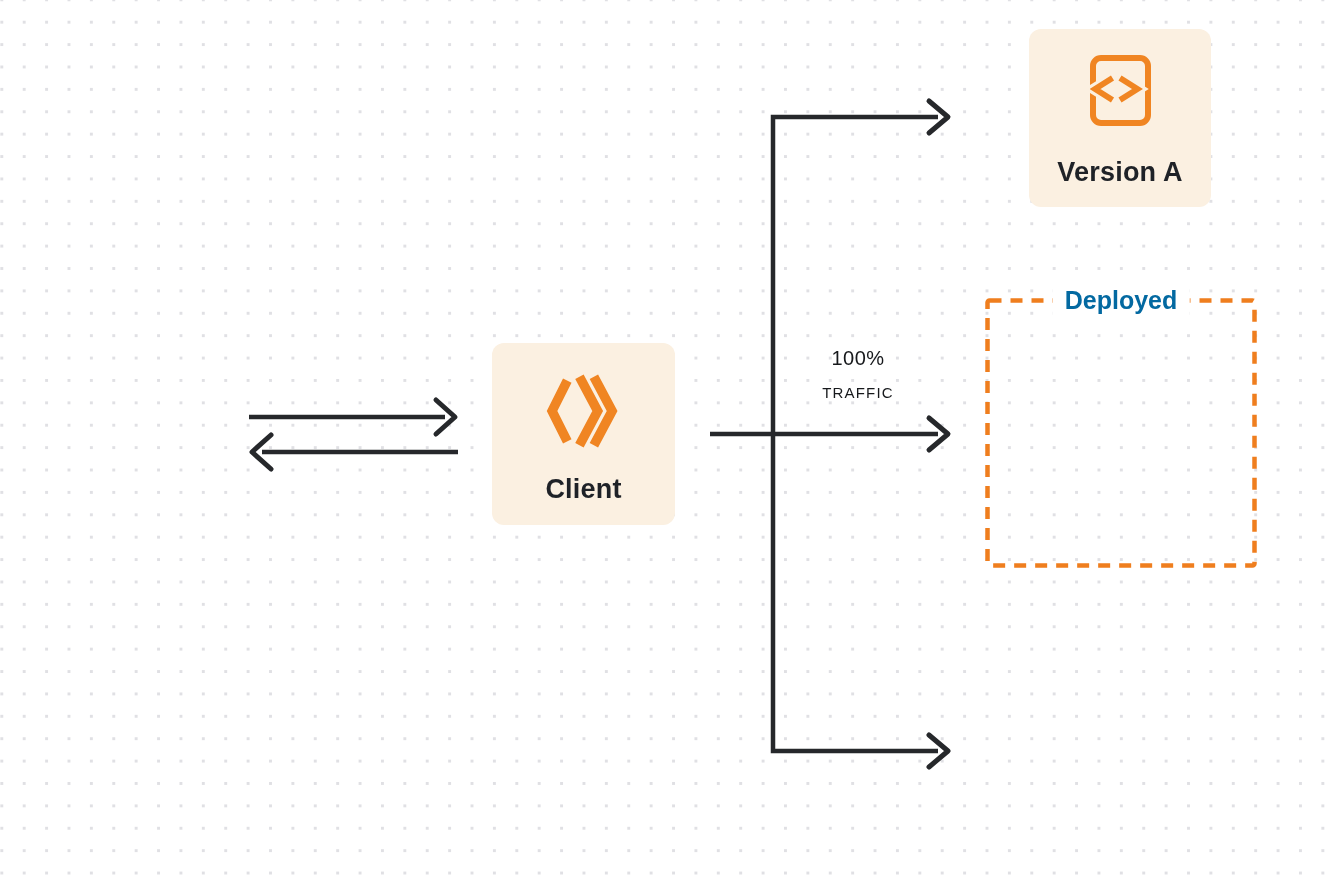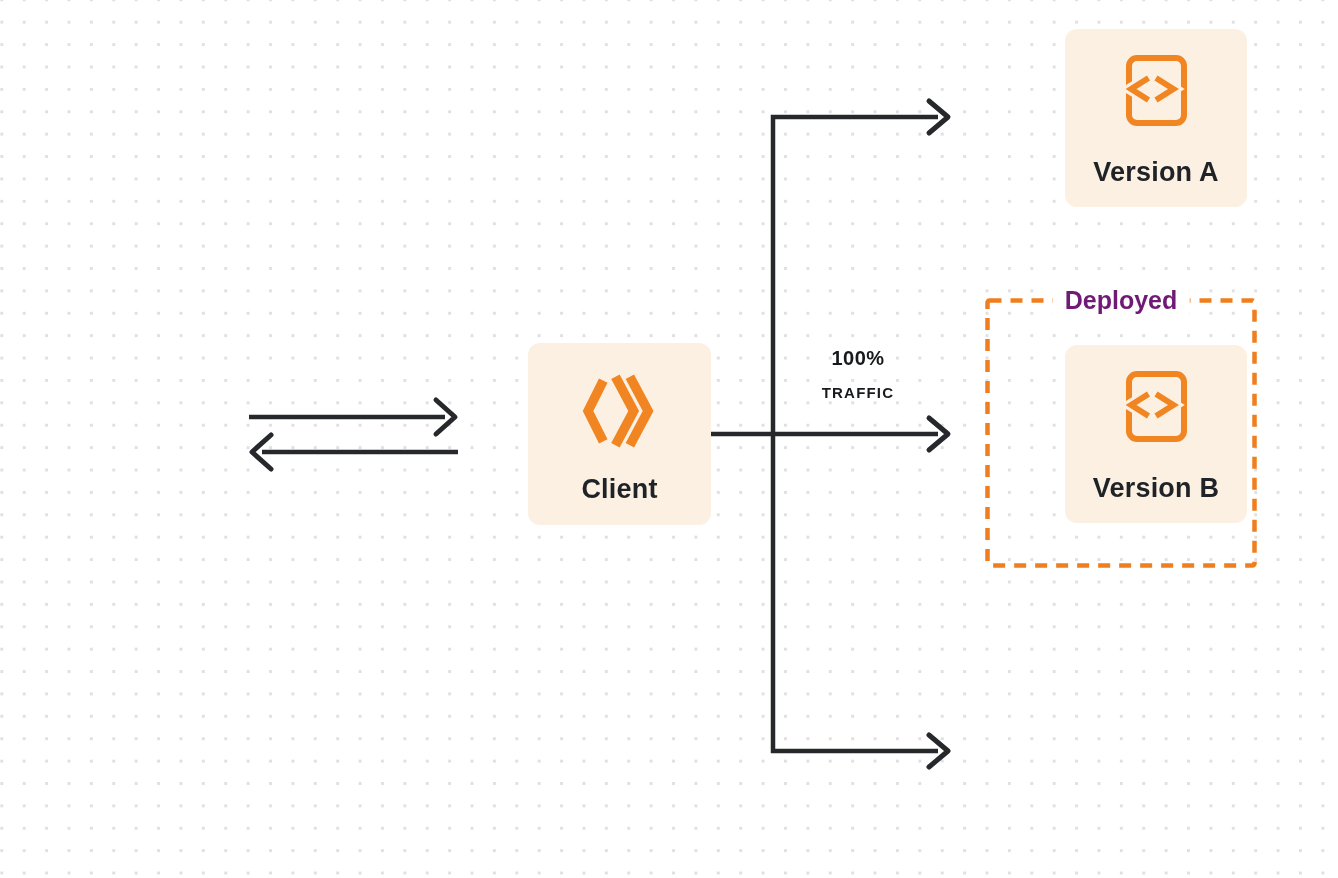--- a/index.html
+++ b/index.html
@@ -19,21 +19,21 @@
     background-position: 13px 11px;
   }
   .node {
     position: absolute;
     border-radius: 12px;
     display: flex;
     flex-direction: column;
     align-items: center;
   }
   .node-gray  { background: #f4f5f7; justify-content: center; }
-  .node-cream { background: #fbf0e1; margin-left: 36px; }
+  .node-cream { background: #fbf0e1; }
   .node-label {
     font-size: 27px;
     font-weight: 700;
     color: #1f2227;
     letter-spacing: 0.2px;
     line-height: 32px;
     white-space: nowrap;
   }
   .client-box  { left: 30px;  top: 344px; width: 182px; height: 179px; }
   .worker-box  { left: 492px; top: 343px; width: 183px; height: 182px; }
@@ -72,33 +72,33 @@
   }
   .deployed-label {
     position: absolute;
     top: -13px;
     left: 50%;
     transform: translateX(-50%);
     background: #ffffff;
     padding: 0 12px;
     font-size: 25px;
     font-weight: 700;
-    color: #701a75;
+    color: #0369a1;
     line-height: 30px;
     white-space: nowrap;
   }
 
   .traffic-label {
     position: absolute;
     left: 788px;
     top: 344px;
     width: 140px;
     text-align: center;
     color: #17191c;
-    font-weight: 700;
+    font-weight: 400;
   }
   .traffic-line1 {
     font-size: 20px;
     line-height: 28px;
     margin-bottom: 9px;
     letter-spacing: 0.5px;
   }
   .traffic-line2 {
     font-size: 15px;
     line-height: 24px;
@@ -166,25 +166,15 @@
     <svg class="node-icon version-icon" width="61" height="71" viewBox="0 0 61 71" xmlns="http://www.w3.org/2000/svg">
       <rect x="3" y="3" width="55" height="65" rx="8" fill="none" stroke="#f08522" stroke-width="6"></rect>
       <path d="M 22.5 23 L 5 34 L 22.5 45" fill="none" stroke="#fbf0e1" stroke-width="12"></path>
       <path d="M 30 23 L 47.5 34 L 30 45" fill="none" stroke="#fbf0e1" stroke-width="12"></path>
       <path d="M 22.5 23 L 5 34 L 22.5 45" fill="none" stroke="#f08522" stroke-width="5.8"></path>
       <path d="M 30 23 L 47.5 34 L 30 45" fill="none" stroke="#f08522" stroke-width="5.8"></path>
     </svg>
     <div class="node-label version-label">Version A</div>
   </div>
 
-  <div class="node node-cream version-b">
-    <svg class="node-icon version-icon" width="61" height="71" viewBox="0 0 61 71" xmlns="http://www.w3.org/2000/svg">
-      <rect x="3" y="3" width="55" height="65" rx="8" fill="none" stroke="#f08522" stroke-width="6"></rect>
-      <path d="M 22.5 23 L 5 34 L 22.5 45" fill="none" stroke="#fbf0e1" stroke-width="12"></path>
-      <path d="M 30 23 L 47.5 34 L 30 45" fill="none" stroke="#fbf0e1" stroke-width="12"></path>
-      <path d="M 22.5 23 L 5 34 L 22.5 45" fill="none" stroke="#f08522" stroke-width="5.8"></path>
-      <path d="M 30 23 L 47.5 34 L 30 45" fill="none" stroke="#f08522" stroke-width="5.8"></path>
-    </svg>
-    <div class="node-label version-label">Version B</div>
-  </div>
 
 
 </div>
 
 </body></html>

